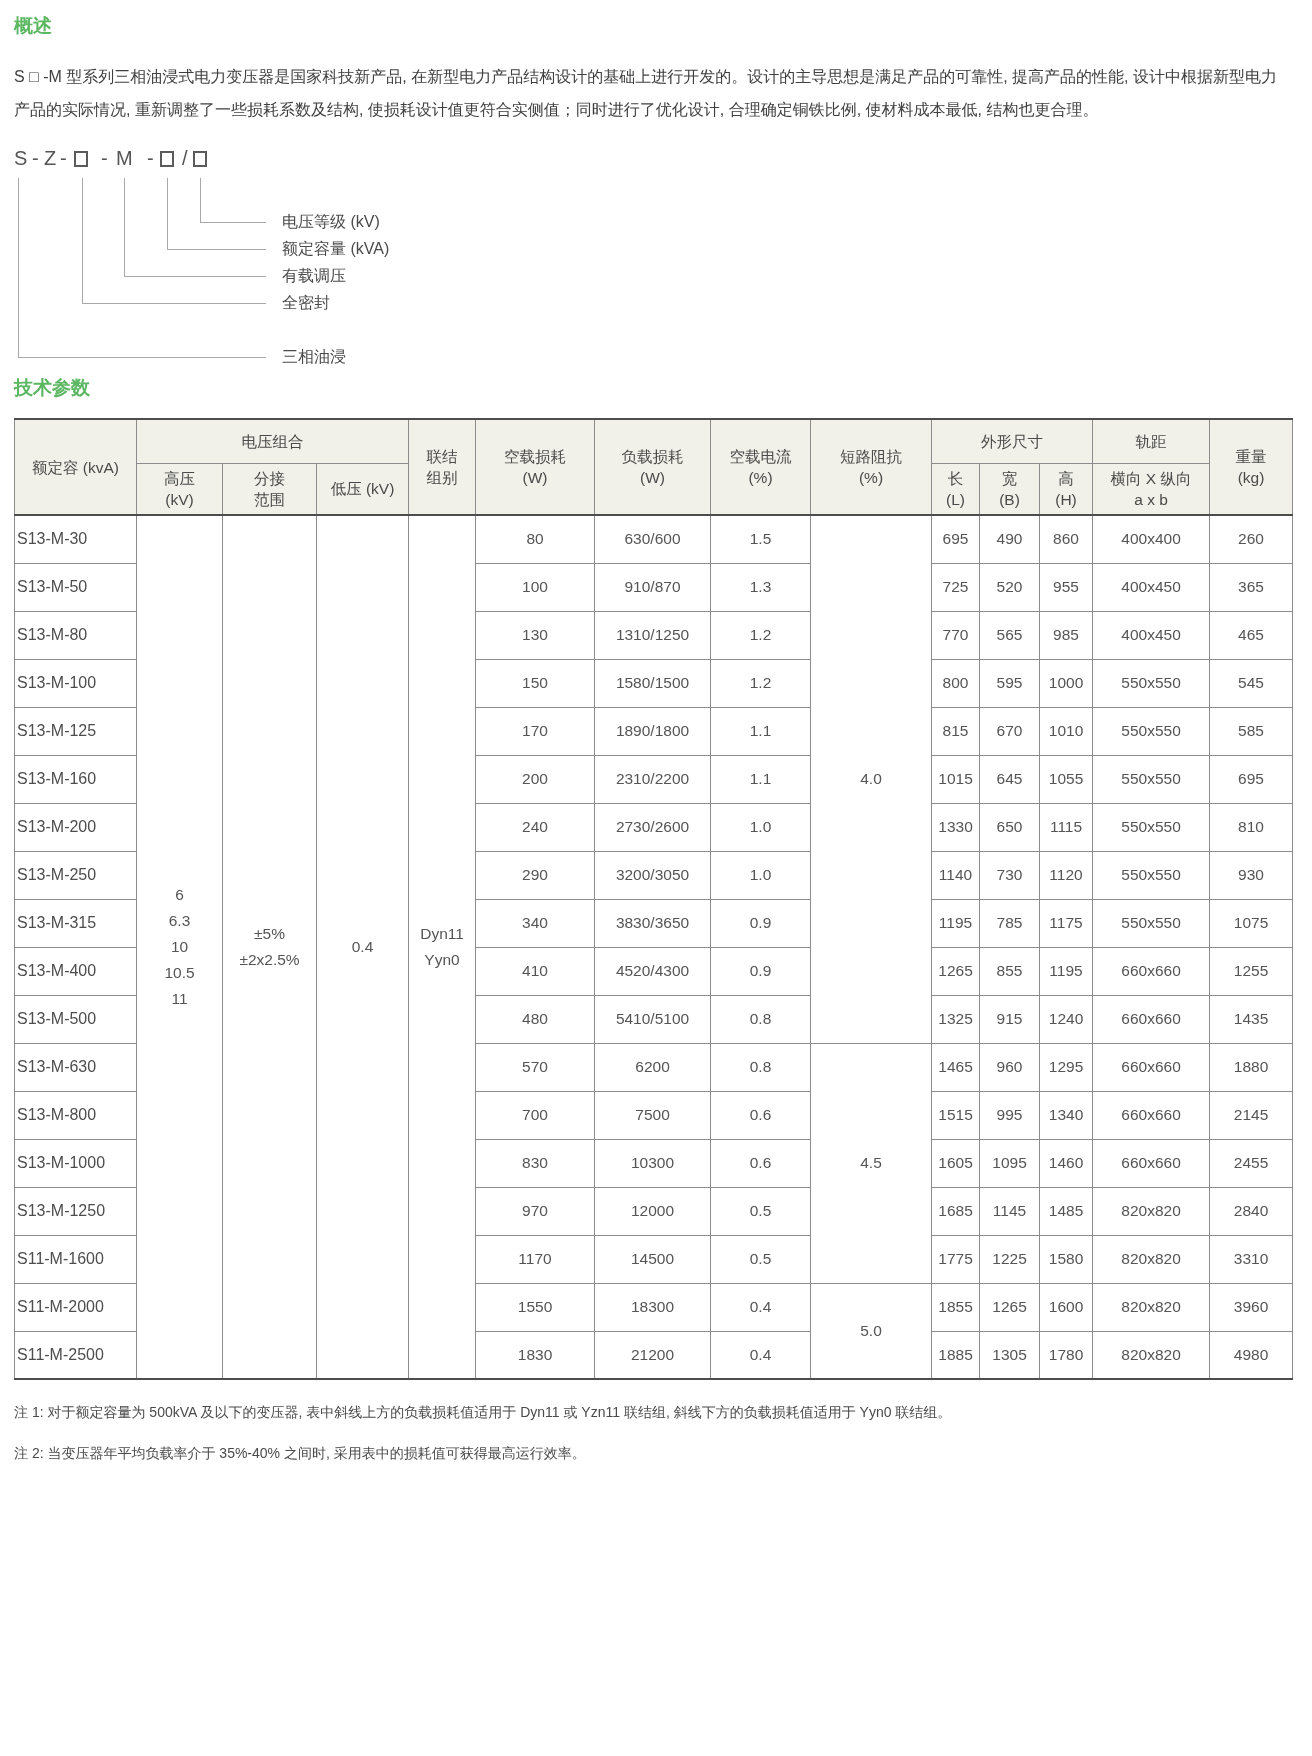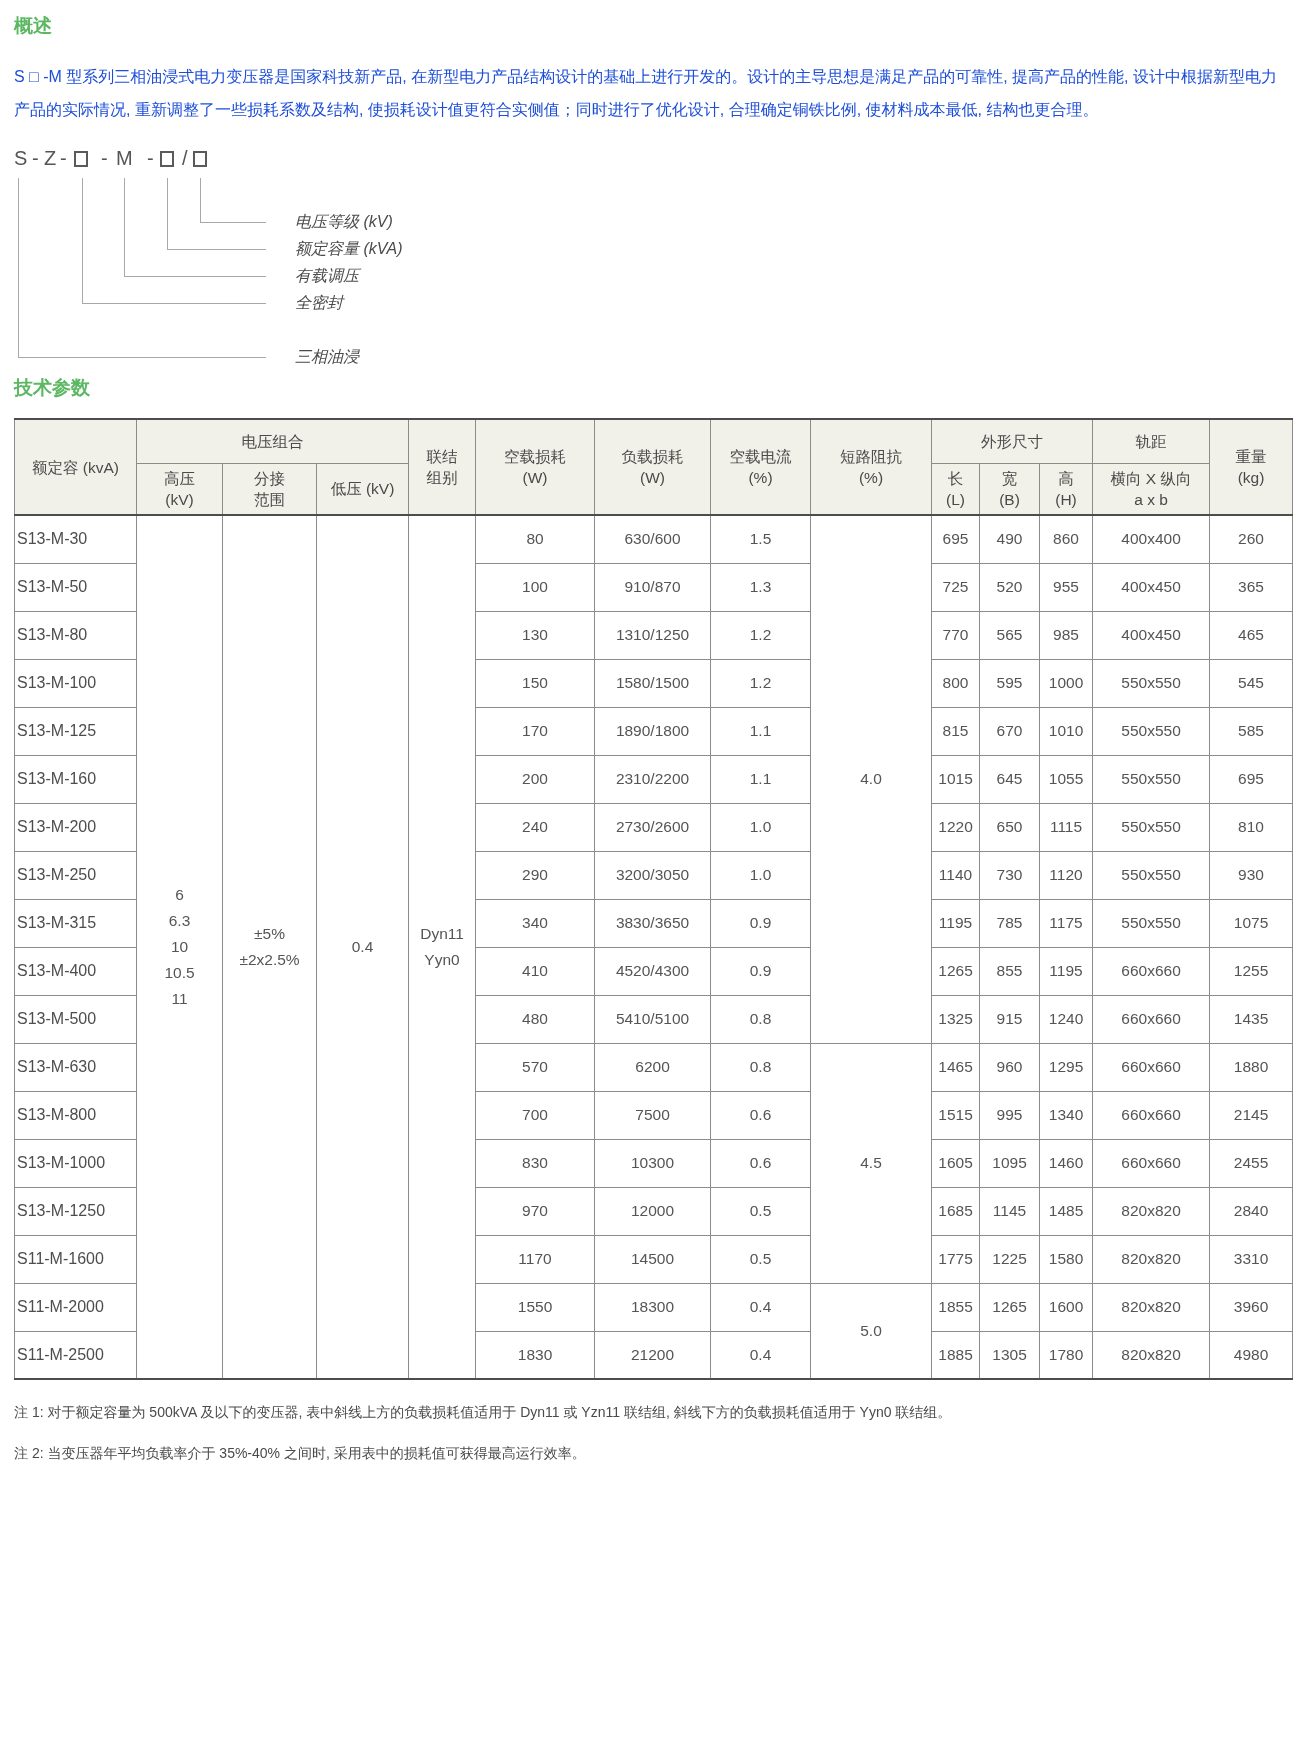--- a/index.html
+++ b/index.html
@@ -8,40 +8,40 @@
     font-family:"Liberation Sans","DejaVu Sans",sans-serif;
     color:#4a4a4a;
     -webkit-font-smoothing:antialiased;
   }
   .page{padding:14px 20px 40px 14px;}
   h2.sec{
     color:#5bb761;font-size:19px;font-weight:600;margin:0;line-height:24px;
   }
   
   .overview-text{
-    margin:22px 0 0 0;font-size:16px;line-height:33px;color:#1d4ed8;
+    margin:22px 0 0 0;font-size:16px;line-height:33px;color:#404040;
     width:1278px;
   }
   
   .mm-head{margin-top:60px;}
   
   .diagram{position:relative;height:232px;margin-top:18px;width:1278px;}
   .code-line{position:relative;height:30px;font-size:20px;color:#555;}
   .code-part{position:absolute;top:0;line-height:28px;}
   .code-box{
     display:inline-block;width:14px;height:16px;border:2px solid #5a5a5a;
     box-sizing:border-box;vertical-align:-2px;color:transparent;overflow:hidden;
   }
   .connector{
     position:absolute;border-left:1px solid #a8a8a8;border-bottom:1px solid #a8a8a8;
     top:34px;
   }
   .connector .dlabel{
-    position:absolute;left:100%;margin-left:29px;bottom:-11px;
-    white-space:nowrap;font-size:16px;color:#4a4a4a;line-height:22px;font-style:italic;
+    position:absolute;left:100%;margin-left:16px;bottom:-11px;
+    white-space:nowrap;font-size:16px;color:#4a4a4a;line-height:22px;
   }
   .c1{left:186px;width:65px;height:44px;}
   .c2{left:153px;width:98px;height:71px;}
   .c3{left:110px;width:141px;height:98px;}
   .c4{left:68px;width:183px;height:125px;}
   .c5{left:35px;width:216px;height:152px;}
   .c6{left:4px;width:247px;height:179px;}
   
   .tp-head{margin-top:64px;}
   table.params{
@@ -280,21 +280,21 @@
           <td>645</td>
           <td>1055</td>
           <td>550x550</td>
           <td>695</td>
         </tr>
         <tr>
           <td class="model">S13-M-200</td>
           <td>240</td>
           <td>2730/2600</td>
           <td>1.0</td>
-          <td>1220</td>
+          <td>1330</td>
           <td>650</td>
           <td>1115</td>
           <td>550x550</td>
           <td>810</td>
         </tr>
         <tr>
           <td class="model">S13-M-250</td>
           <td>290</td>
           <td>3200/3050</td>
           <td>1.0</td>

